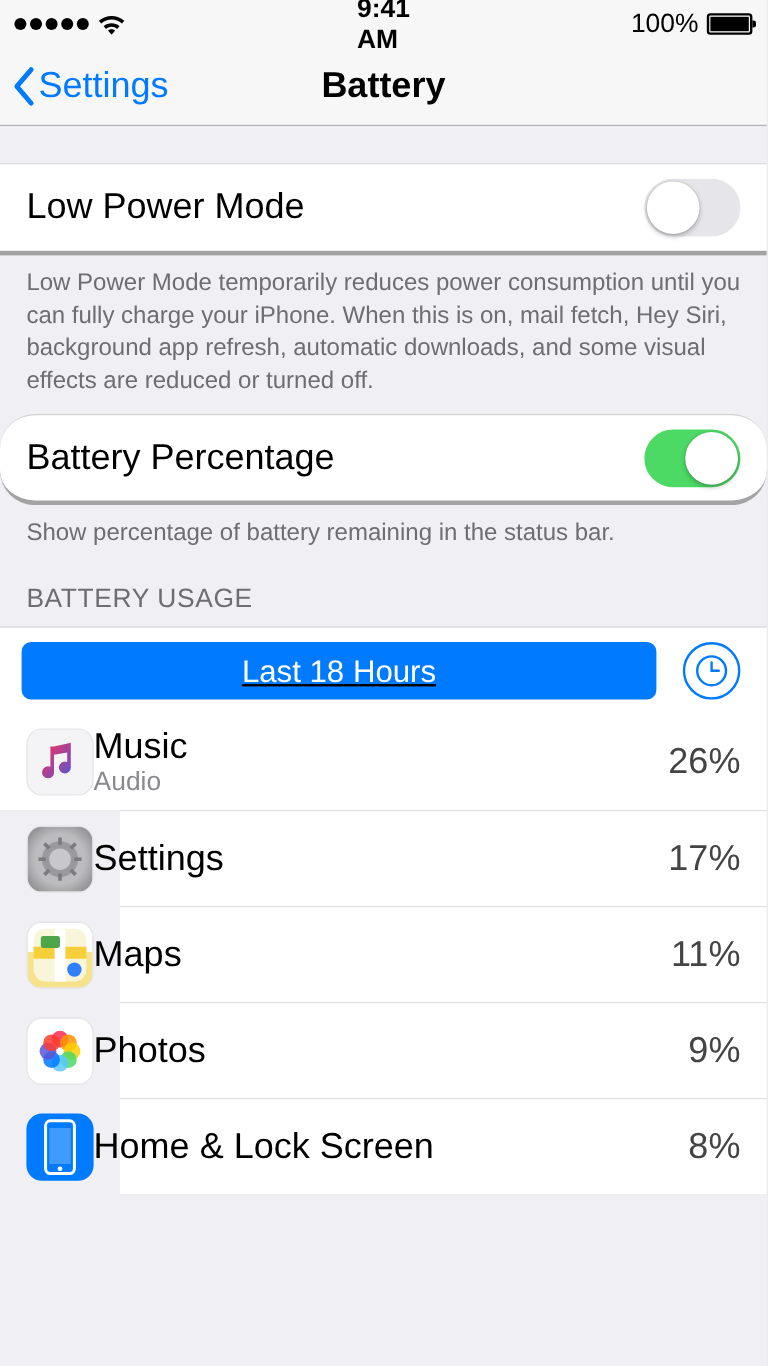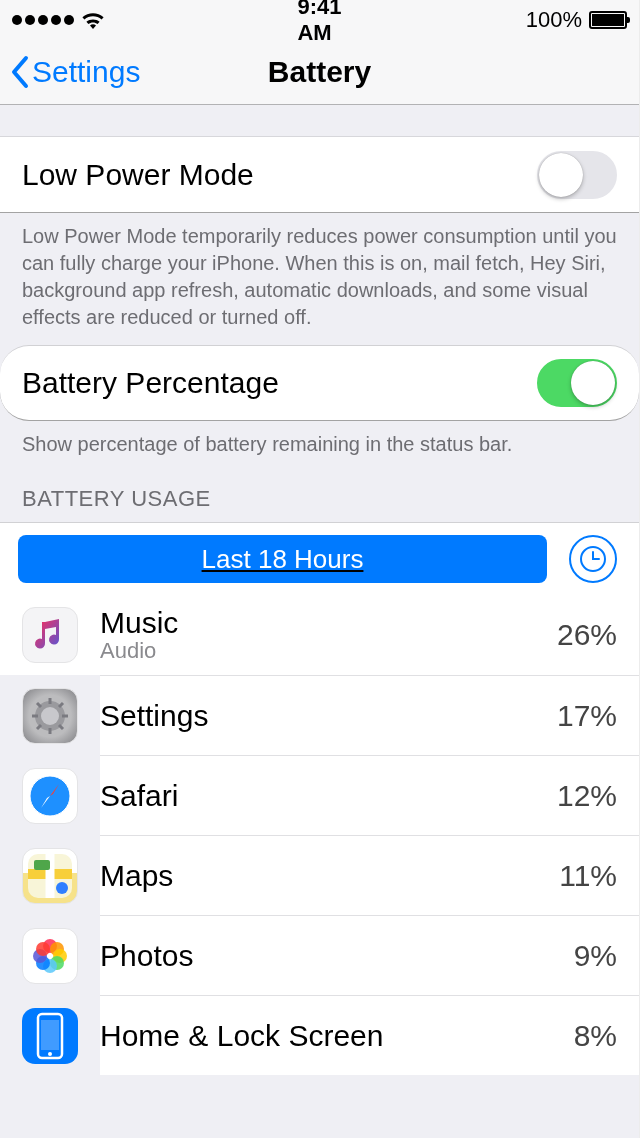--- a/index.html
+++ b/index.html
@@ -55,21 +55,21 @@
   
   .spacer { height:32px; background:#efeff4; border-top:1px solid #d7d7db00; border-bottom:1px solid #d7d7db;}
   .spacer.first { border-top:none; }
   
   .row {
     background:#fff;
     min-height:76px;
     padding:0 22px;
     display:flex; align-items:center; justify-content:space-between;
     font-size:30px;
-    border-bottom:1px solid #a3a3a3;
+    border-bottom:4px solid #a3a3a3;
   }
   .row:first-of-type { border-top:1px solid #d1d1d4; }
   .row .label { color:#000; }
   
   .switch {
     width:80px; height:48px; border-radius:24px; position:relative;
     background:#e5e5ea; border:2px solid #e5e5ea;
     flex-shrink:0;
   }
   .switch .knob {
@@ -115,21 +115,20 @@
     border:2px solid #007aff;
     display:flex; align-items:center; justify-content:center;
     color:#007aff;
   }
   
   .usage-row {
     background:#fff;
     display:flex; align-items:center;
     padding:8px 22px 8px 22px;
     min-height:80px;
-    gap:22px;
   }
   .usage-row + .usage-row { border-top:1px solid #e0e0e3; margin-left:100px; padding-left:0; }
   .usage-row + .usage-row .app-icon { margin-left:-78px; }
   .app-icon {
     width:56px; height:56px; border-radius:13px; flex-shrink:0;
     display:flex; align-items:center; justify-content:center;
     font-size:30px; background:#f4f4f6; border:1px solid #e4e4e6;
   }
   .usage-text { flex:1; display:flex; flex-direction:column; justify-content:center; }
   .usage-text .name { font-size:30px; color:#000; line-height:1.1;}
@@ -247,36 +246,20 @@
             <line x1="7" y1="33" x2="11" y2="29"></line>
           </g>
         </svg>
       </div>
       <div class="usage-text">
         <span class="name">Settings</span>
       </div>
       <div class="usage-pct">17%</div>
     </div>
     <div class="usage-row">
-      <div class="app-icon icon-safari">
-        <svg width="48" height="48" viewBox="0 0 48 48">
-          <circle cx="24" cy="24" r="20" fill="#1e90ff"></circle>
-          <circle cx="24" cy="24" r="20" fill="none" stroke="#fff" stroke-width="1"></circle>
-          <polygon points="24,24 33,12 24,24 15,36" fill="#ff3b30"></polygon>
-          <polygon points="24,24 15,36 24,24 33,12" fill="#fff"></polygon>
-          <polygon points="33,12 27,22 24,24" fill="#ff3b30"></polygon>
-          <polygon points="15,36 21,26 24,24" fill="#fff"></polygon>
-        </svg>
-      </div>
-      <div class="usage-text">
-        <span class="name">Safari</span>
-      </div>
-      <div class="usage-pct">12%</div>
-    </div>
-    <div class="usage-row">
       <div class="app-icon icon-maps">
         <svg width="48" height="48" viewBox="0 0 48 48">
           <rect x="2" y="2" width="44" height="44" rx="10" fill="#f8f5d8"></rect>
           <path d="M2 22h44" stroke="#f7cf3a" stroke-width="10"></path>
           <path d="M24 2v44" stroke="#fff" stroke-width="9"></path>
           <rect x="8" y="8" width="16" height="10" rx="2" fill="#4fa64a"></rect>
           <circle cx="36" cy="36" r="6" fill="#2f7fff"></circle>
         </svg>
       </div>
       <div class="usage-text">

